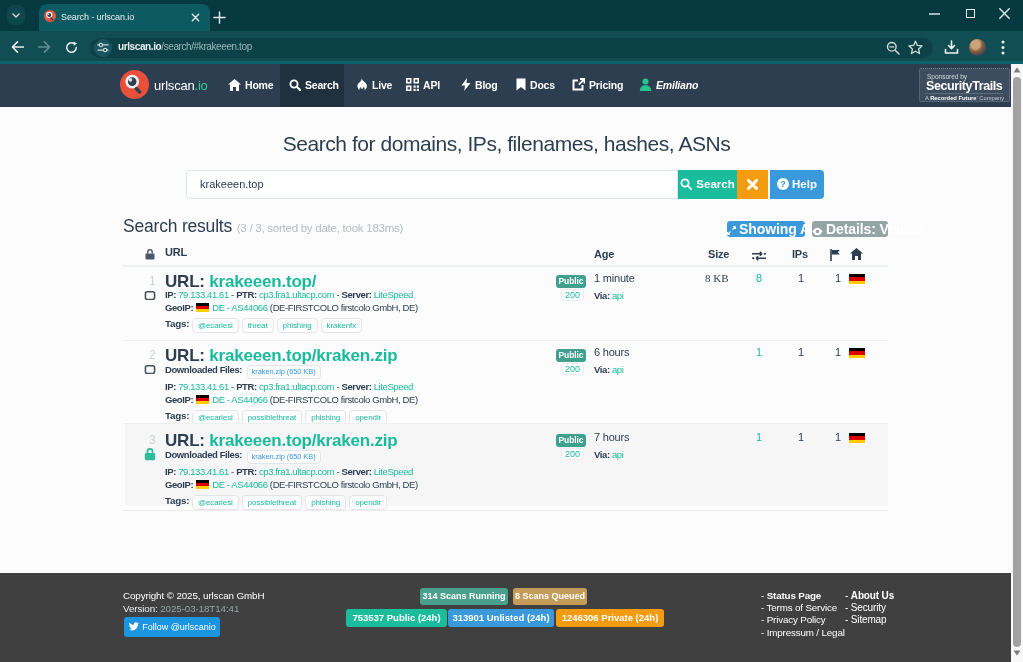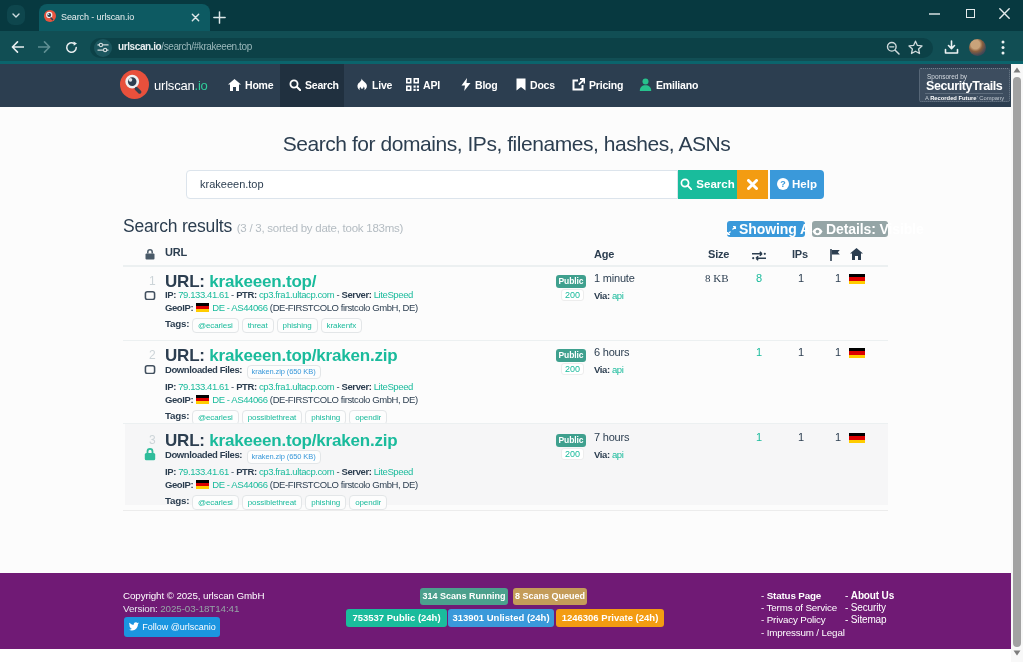--- a/index.html
+++ b/index.html
@@ -59,21 +59,21 @@
 .agev { position:absolute; font-size:11px; color:#2c3e50; letter-spacing:-0.2px; }
 .cellv { position:absolute; font-size:11px; color:#2c3e50; }
 .cellt { position:absolute; font-size:11px; color:#1abb9c; }
 .gflag { position:absolute; width:16px; height:10px; }
 .gflag div { height:33.3%; }
 
 #hrline { left:123px; top:403px; width:765px; border-top:1px solid #ececec; }
 #resnote { left:123px; top:416px; width:765px; text-align:right; font-size:10.5px; color:#2c3e50; letter-spacing:-0.2px; }
 
 
-#footer { left:0; top:573px; width:1011px; height:76px; background:#701a75; color:#fff; }
+#footer { left:0; top:573px; width:1011px; height:89px; background:#404040; color:#fff; }
 .f { position:absolute; font-size:11px; }
 .fbtn { position:absolute; color:#fff; font-weight:700; text-align:center; border-radius:3px; white-space:nowrap; }
 
 
 #sbar { left:1011px; top:64px; width:12px; height:598px; background:#f8f8f8; }
 #sthumb { left:1013px; top:77px; width:8px; height:570px; background:#a2a2a2; border-radius:4px; }
 </style>
 </head>
 <body>
 
@@ -198,21 +198,21 @@
       </svg>Blog</div>
   <div class="navitem" style="left:516px;">
     <svg width="10" height="13" viewBox="0 0 10 13">
         <path d="M0.5 0.5 L9.5 0.5 L9.5 12.5 L5 9 L0.5 12.5 Z" fill="#fff"></path>
       </svg>Docs</div>
   <div class="navitem" style="left:572px;">
     <svg width="13" height="13" viewBox="0 0 13 13">
         <path d="M10.5 7 L10.5 11.5 L1.5 11.5 L1.5 2.5 L6 2.5" stroke="#fff" stroke-width="2" fill="none"></path>
         <path d="M8 1 L12.5 1 L12.5 5.5 M12 1.5 L6.8 6.7" stroke="#fff" stroke-width="1.8" fill="none"></path>
       </svg>Pricing</div>
-  <div class="navitem" style="left:639px;">
+  <div class="navitem" style="left:639px;font-style:italic;">
     <svg width="13" height="13" viewBox="0 0 13 13">
         <circle cx="6.5" cy="3.4" r="3" fill="#27c28d"></circle>
         <path d="M0.8 13 C0.8 9 3 7.2 6.5 7.2 C10 7.2 12.2 9 12.2 13 Z" fill="#27c28d"></path>
       </svg>Emiliano</div>
 </div>
 <div id="sectrails" class="abs">
   <div class="abs" style="left:7px;top:4px;font-size:6.5px;color:#d4dae0;">Sponsored by</div>
   <div class="abs" style="left:6px;top:10px;font-size:12.5px;font-weight:700;color:#fff;letter-spacing:-0.4px;">SecurityTrails</div>
   <div class="abs" style="left:5px;top:23.5px;width:78px;border-top:1px solid #5d6c7c;"></div>
   <div class="abs" style="left:5px;top:26px;font-size:5.8px;color:#c3cbd3;white-space:nowrap;">A <b style="color:#fff">Recorded Future</b>’ Company</div>

